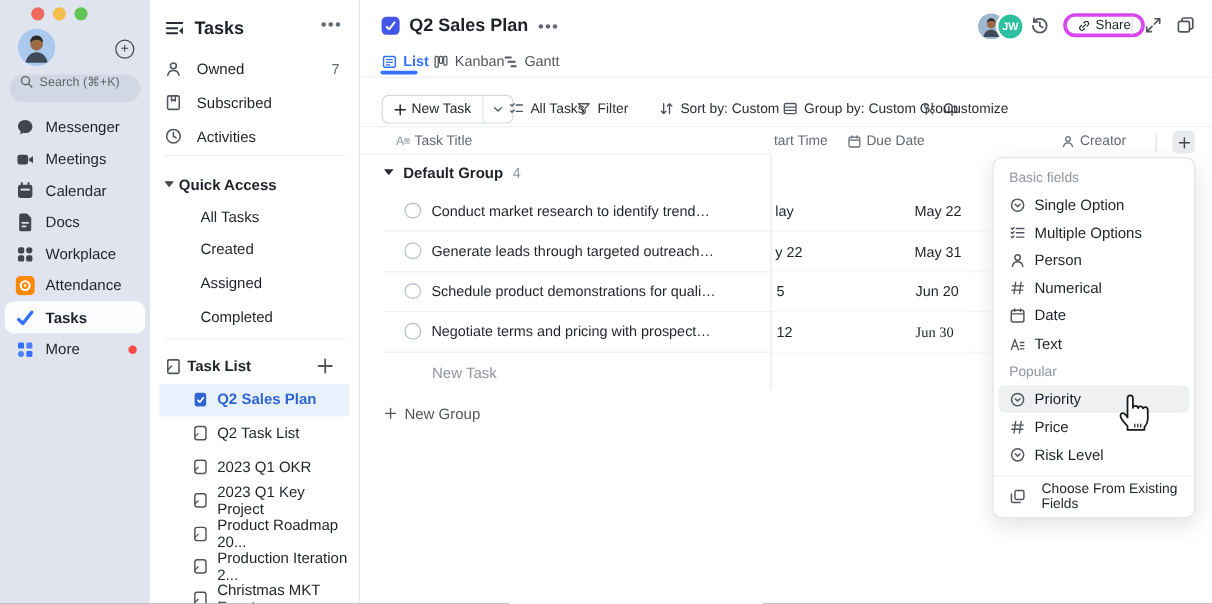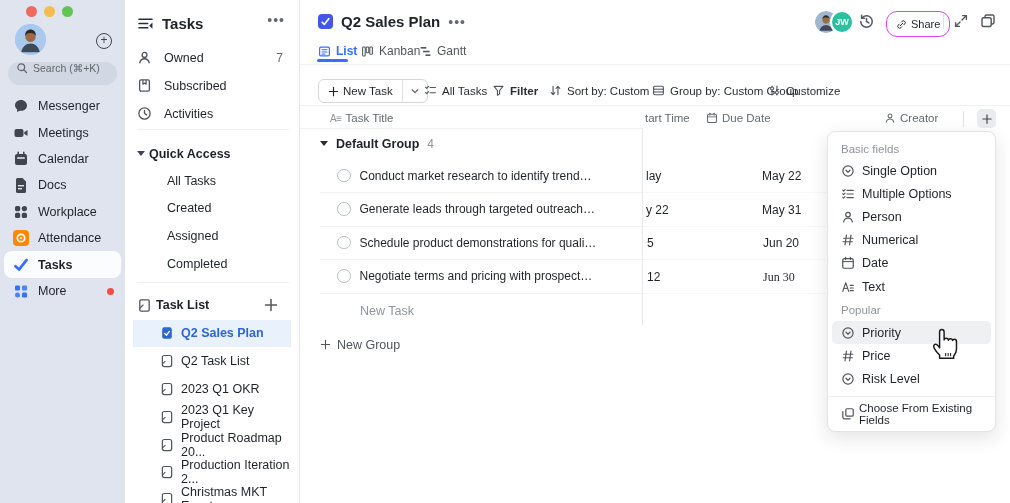--- a/index.html
+++ b/index.html
@@ -50,21 +50,21 @@
   .tab { display:flex; align-items:center; gap:5px; font-size:12px; color:#51565d; }
   .tab .tico { width:13px; height:13px; color:#51565d; }
   .tab.active { color:#3370ff; font-weight:bold; }
   .tab.active .tico { color:#3370ff; }
   .tab-underline { position:absolute; left:17px; top:59px; width:31px; height:3px; border-radius:2px; background:#3370ff; }
   .hairline { position:absolute; height:1px; background:#f0f1f3; }
 
   .hdr-avatar { width:22px; height:22px; border-radius:50%; overflow:hidden; }
   .hdr-avatar.jw { background:#2cc0a0; color:#fff; font-size:9px; font-weight:bold; display:flex; align-items:center; justify-content:center; margin-left:-7px; border:2px solid #fff; width:24px; height:24px; }
   .icon-btn { color:#51565d; }
-  .share-btn { height:26px; border:1px solid #d946ef; border-radius:11px; background:#fff; display:flex; align-items:center; gap:4px; padding:0 9px; font-size:11px; color:#1f2329; }
+  .share-btn { height:20px; border:3px solid #d946ef; border-radius:11px; background:#fff; display:flex; align-items:center; gap:4px; padding:0 9px; font-size:11px; color:#1f2329; }
   .vsep { width:1px; height:16px; background:#e0e1e5; }
 
   .newtask-btn { height:24px; border:1px solid #d5d7da; border-radius:6px; display:flex; align-items:stretch; background:#fff; }
   .newtask-main { display:flex; align-items:center; gap:4px; padding:0 9px; font-size:11.5px; }
   .newtask-sep { width:1px; background:#e3e4e8; }
   .newtask-caret { display:flex; align-items:center; padding:0 7px; color:#51565d; }
   .tool-item { display:flex; align-items:center; gap:5px; font-size:11.5px; color:#2a2e34; }
   .tool-item .tico { width:13px; height:13px; color:#51565d; }
 
   .th-label { font-size:11.5px; color:#646a73; display:flex; align-items:center; gap:4px; }
@@ -79,21 +79,21 @@
   .ghost { color:#8f959e; }
 
   
   .dropdown { position:absolute; left:527px; top:131px; width:169px; background:#fff; border:1px solid #e3e4e8; border-radius:8px; box-shadow:0 6px 18px rgba(31,35,41,.12); padding:6px 0 4px; z-index:50; }
   .dd-header { height:21px; display:flex; align-items:center; padding-left:13px; font-size:11.5px; color:#8f959e; }
   .dd-header.pop { height:23px; }
   .dd-item { height:23.2px; display:flex; align-items:center; gap:7px; padding-left:13px; font-size:12.5px; color:#1f2329; }
   .dd-item .dico { width:14px; height:14px; flex:0 0 14px; color:#51565d; }
   .dd-item.hl { background:#eef0f2; border-radius:5px; margin:0 4px; padding-left:9px; }
   .dd-divider { height:1px; background:#eff0f2; margin:5px 0; }
-  .dd-footer { height:25px; display:flex; align-items:center; gap:4px; padding-left:13px; font-size:11.5px; color:#1f2329; }
+  .dd-footer { height:25px; display:flex; align-items:center; gap:13px; padding-left:13px; font-size:11.5px; color:#1f2329; }
   .dd-footer .dico { width:14px; height:14px; flex:0 0 14px; color:#51565d; }
 
   .cursor-hand { position:absolute; left:629px; top:324px; z-index:60; }
 
   svg { display:block; }
 </style>
 </head>
 <body>
 
 <div class="stage">
@@ -408,21 +408,21 @@
     </div>
     <div class="m-abs tool-item" style="left:124px; top:84px;">
       <svg class="tico" viewBox="0 0 16 16">
           <path d="M2 4l1.3 1.3L5.6 3" fill="none" stroke="currentColor" stroke-width="1.4" stroke-linecap="round" stroke-linejoin="round"></path>
           <line x1="7.5" y1="4.3" x2="14" y2="4.3" stroke="currentColor" stroke-width="1.4" stroke-linecap="round"></line>
           <path d="M2 10.5l1.3 1.3 2.3-2.3" fill="none" stroke="currentColor" stroke-width="1.4" stroke-linecap="round" stroke-linejoin="round"></path>
           <line x1="7.5" y1="10.8" x2="14" y2="10.8" stroke="currentColor" stroke-width="1.4" stroke-linecap="round"></line>
         </svg>
       <span>All Tasks</span>
     </div>
-    <div class="m-abs tool-item" style="left:192px; top:84px;font-weight:bold;">
+    <div class="m-abs tool-item" style="left:180px; top:84px;">
       <svg class="tico" viewBox="0 0 16 16">
           <path d="M2.5 3h11L9.3 8v4.3l-2.6 1.4V8z" fill="none" stroke="currentColor" stroke-width="1.4" stroke-linejoin="round"></path>
         </svg>
       <span>Filter</span>
     </div>
     <div class="m-abs tool-item" style="left:249px; top:84px;">
       <svg class="tico" viewBox="0 0 16 16">
           <path d="M5 3v10M5 13l-2.3-2.3M5 13l2.3-2.3" fill="none" stroke="currentColor" stroke-width="1.4" stroke-linecap="round" stroke-linejoin="round"></path>
           <path d="M11 13V3M11 3L8.7 5.3M11 3l2.3 2.3" fill="none" stroke="currentColor" stroke-width="1.4" stroke-linecap="round" stroke-linejoin="round"></path>
         </svg>

